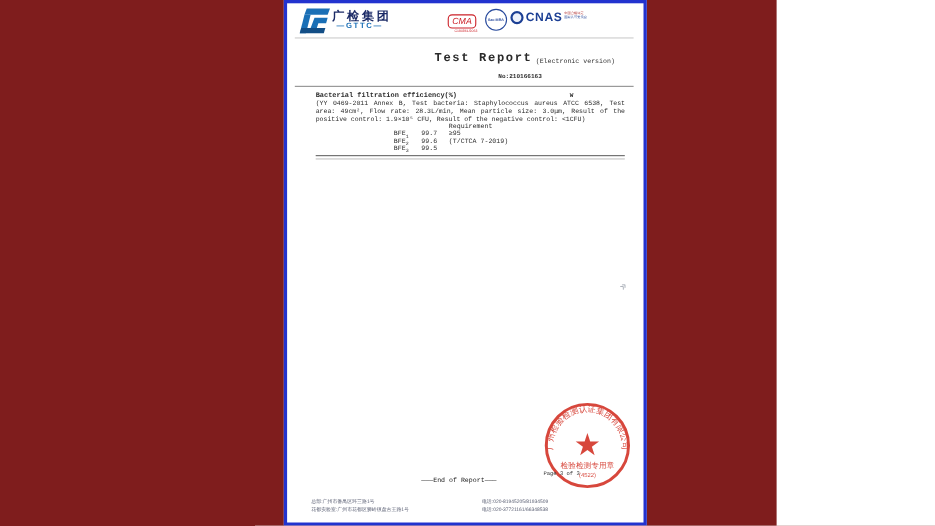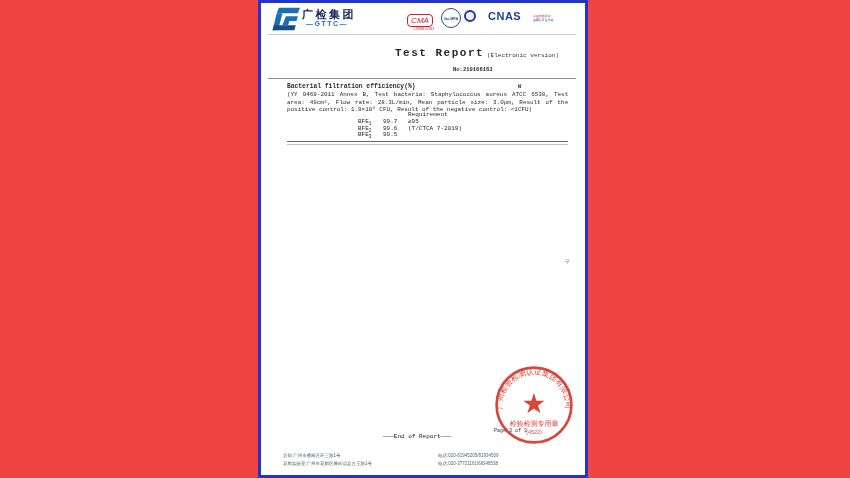--- a/index.html
+++ b/index.html
@@ -1,34 +1,34 @@
 <!DOCTYPE html>
 <html><head>
 <meta charset="utf-8">
 <style>
   * { margin:0; padding:0; box-sizing:border-box; }
   body { font-family:"Liberation Sans", sans-serif; background:#ffffff; }
-  .screenshot { position:relative; width:850px; height:478px; background:#ef4444; overflow:hidden; }
+  .screenshot { position:relative; width:706px; height:478px; background:#7f1d1d; overflow:hidden; }
   .page { position:absolute; left:258px; top:0; width:330px; height:478px;
           background:#ffffff; border:3px solid #2233cf; }
   .abs { position:absolute; }
   .mono { font-family:"Liberation Mono","DejaVu Sans Mono",monospace; color:#2b2b2b; }
 
   
   .logo-glyph { left:8px; top:3px; }
   .logo-cn { left:41px; top:4px; font-size:11px; font-weight:bold; color:#1b2a66; letter-spacing:2.5px; }
   .logo-en { left:45px; top:17px; font-size:7px; color:#1a6fb6; letter-spacing:1.5px; font-weight:bold; }
   .cma { left:144px; top:6px; width:30px; text-align:center; }
   .cma-box { display:inline-block; border:1.5px solid #cc2128; border-radius:4px; color:#cc2128;
              font-weight:normal; font-size:8px; padding:1px 3px; font-style:italic; }
   .cma-num { font-size:7px; color:#cc2128; transform:scale(0.45); transform-origin:center top; white-space:nowrap; }
   .ilac { left:180px; top:5px; width:20px; height:20px; border:1.5px solid #27499c; border-radius:50%;
           display:flex; align-items:center; justify-content:center; }
   .ilac-inner { font-size:7px; color:#27499c; transform:scale(0.48); white-space:nowrap; font-weight:bold; }
-  .cnas { left:203px; top:7px; display:flex; align-items:flex-end; gap:12px; }
+  .cnas { left:203px; top:7px; display:flex; align-items:flex-start; gap:2px; }
   .cnas-emblem { width:12px; height:12px; border-radius:50%; border:2px solid #1c3f94; background:#eef2fb; }
   .cnas-label { font-size:11px; font-weight:bold; color:#1c3f94; letter-spacing:0.5px; }
   .cnas-side { line-height:4px; }
   .cnas-side div { font-size:7px; transform:scale(0.42); transform-origin:left center; white-space:nowrap; }
   .cnas-side .r1 { color:#b03030; } .cnas-side .r2 { color:#1c3f94; }
   .divider1 { left:7px; top:31px; width:308px; height:1px; background:#cccccc; }
 
   
   .title-main { left:134px; top:44px; font-size:11px; font-weight:bold; letter-spacing:1.5px; }
   .title-version { left:226px; top:49px; font-size:6px; color:#333; }

